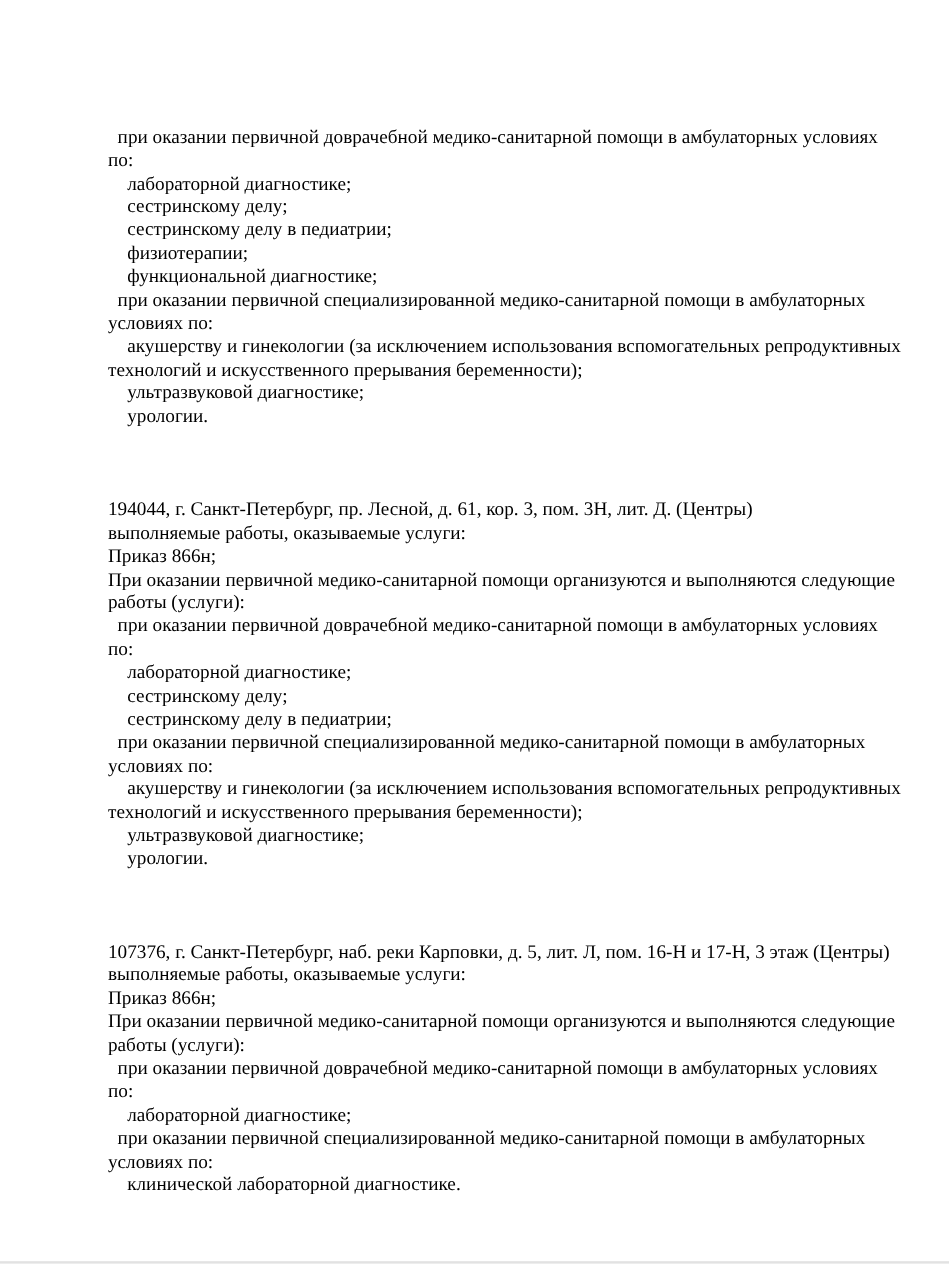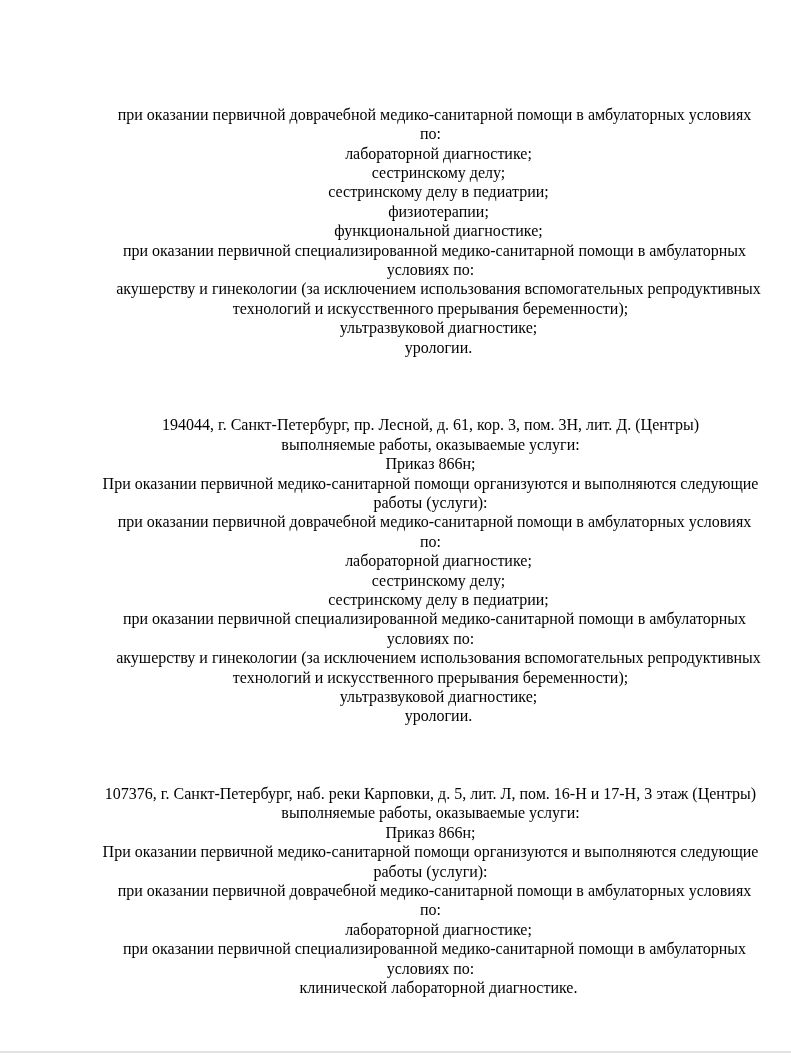--- a/index.html
+++ b/index.html
@@ -6,21 +6,20 @@
     margin: 0;
     padding: 0;
     background: #ffffff;
   }
   .page {
     position: relative;
     width: 791px;
     height: 1055px;
     background: #ffffff;
     overflow: hidden;
-    text-align: center;
   }
   .doc {
     position: absolute;
     left: 90px;
     top: 66px;
     width: 681px;
     font-family: "Liberation Serif", "DejaVu Serif", serif;
     font-size: 16px;
     line-height: 19.4px;
     color: #000000;

